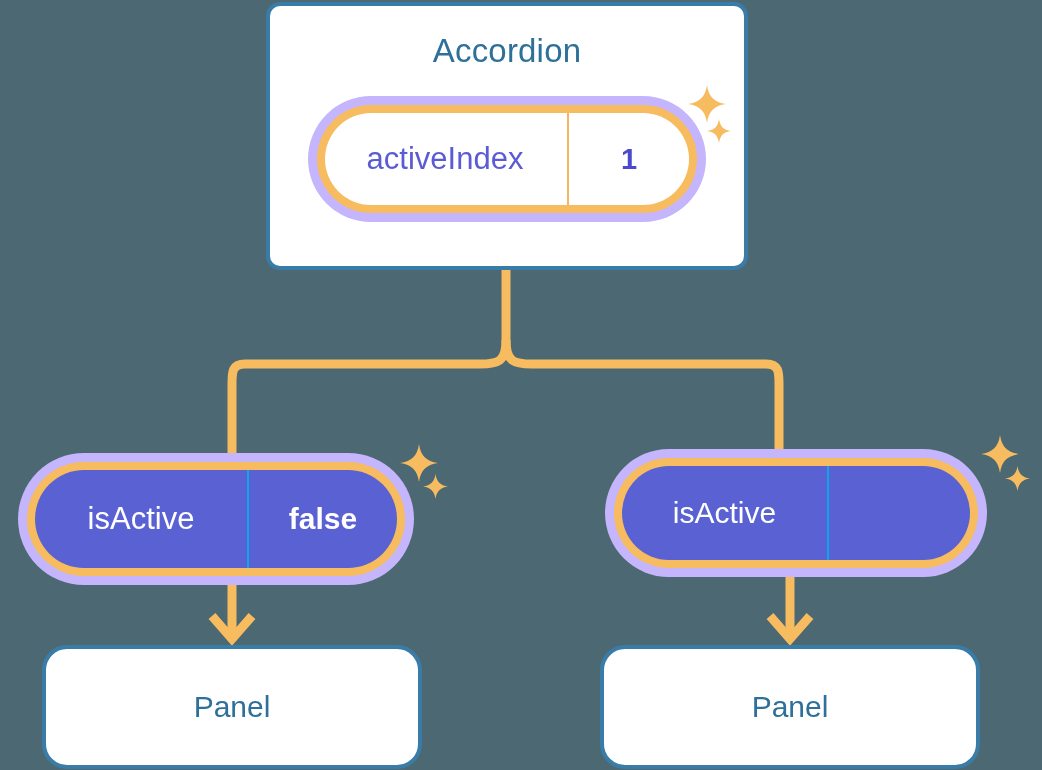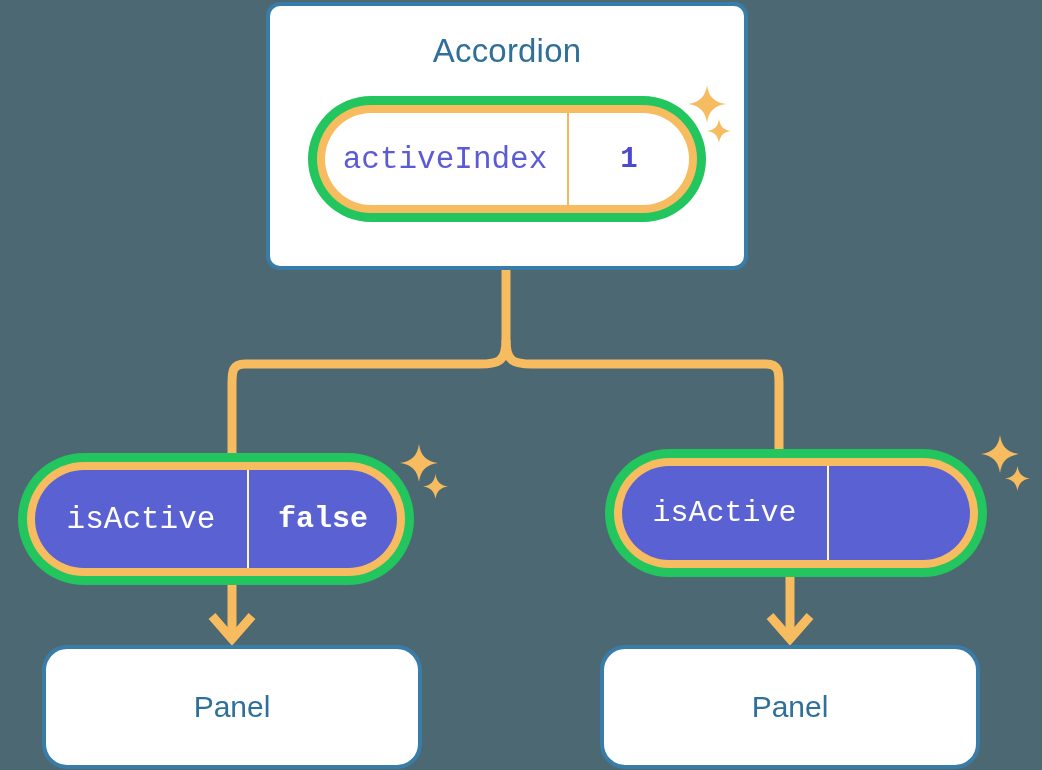--- a/index.html
+++ b/index.html
@@ -63,23 +63,22 @@
     position: absolute;
     z-index: 3;
     display: flex;
     align-items: center;
     justify-content: center;
     box-sizing: border-box;
     border-radius: 999px;
   }
   
   .pill-wrap {
-    background: #22c55e;
+    background: #c4b5fd;
     padding: 9px;
-    font-family: Liberation Mono, monospace;
   }
   
   .pill-ring {
     width: 100%;
     height: 100%;
     box-sizing: border-box;
     border-radius: 999px;
     background: #f8bc60;
     padding: 8px;
     display: flex;
@@ -134,21 +133,21 @@
   }
   .pill-purple .pill-key {
     color: #ffffff;
     font-weight: 400;
   }
   .pill-purple .pill-val {
     color: #ffffff;
     font-weight: 700;
   }
   .pill-purple .pill-key {
-    border-right: 2px solid #fef9c3;
+    border-right: 2px solid #0ea5e9;
   }
 
   #pill-left {
     left: 18px;
     top: 453px;
     width: 396px;
     height: 132px;
   }
   #pill-left .pill-key {
     flex: 0 0 214px;

